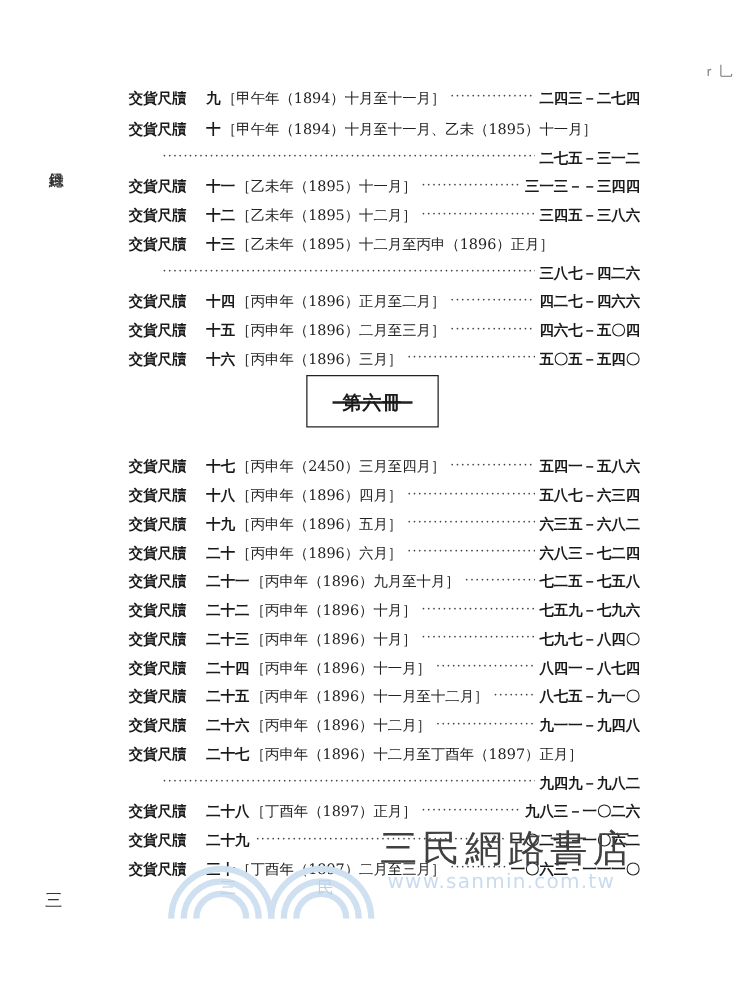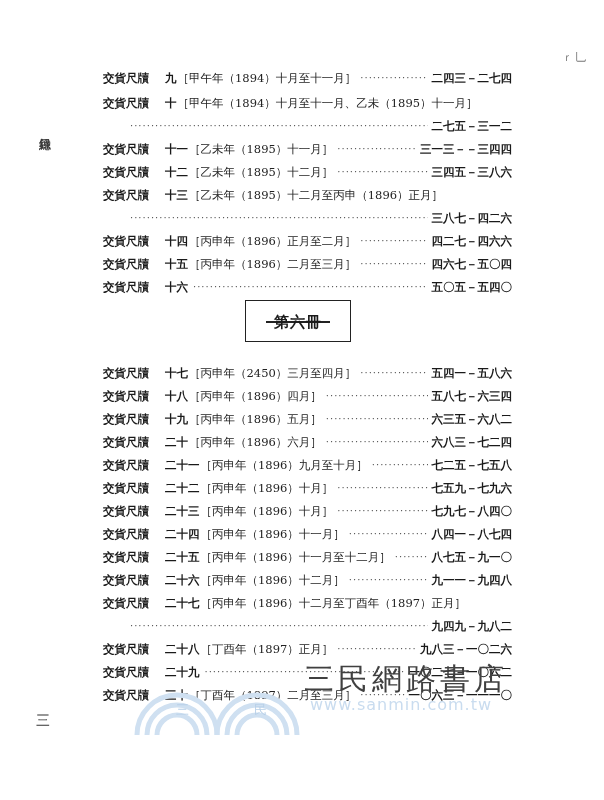--- a/index.html
+++ b/index.html
@@ -109,20 +109,21 @@
   <span class="series">交貨尺牘</span>
   <span class="num">十五</span>
   <span class="desc">［丙申年（1896）二月至三月］</span>
   <span class="dots">··································································································</span>
   <span class="pages">四六七－五〇四</span>
 </div>
 
 <div class="entry" style="top:277px">
   <span class="series">交貨尺牘</span>
   <span class="num">十六</span>
+  <span class="desc">［丙申年（1896）三月］</span>
   <span class="dots">··································································································</span>
   <span class="pages">五〇五－五四〇</span>
 </div>
 
 <div class="volume-box" style="top:300px">
   <div class="inner">第六冊</div>
 </div>
 
 <div class="entry" style="top:363px">
   <span class="series">交貨尺牘</span>

